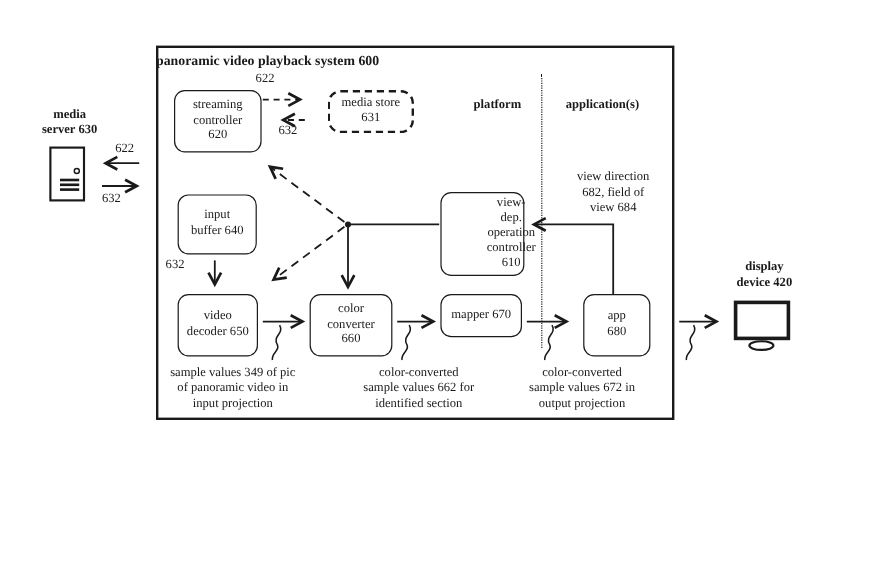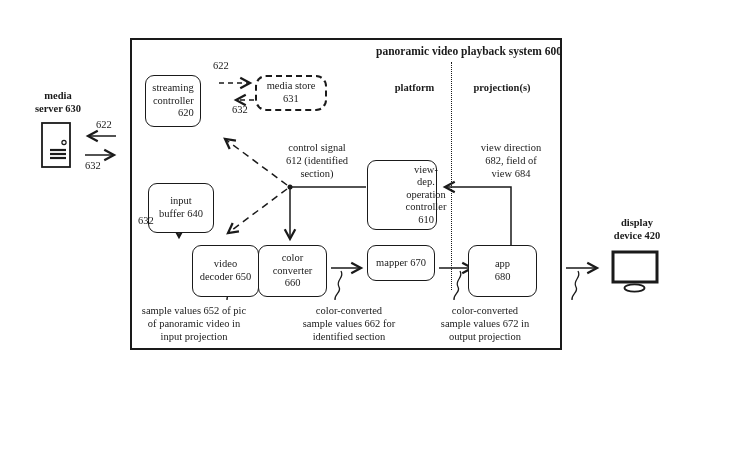--- a/index.html
+++ b/index.html
@@ -10,21 +10,21 @@
   svg.layer{position:absolute;left:0;top:0;width:730px;height:471px;}
   .outer{
     position:absolute;left:130px;top:38px;width:432px;height:312px;
     border:2px solid #1a1a1a;box-sizing:border-box;background:transparent;
   }
   .divider{
     position:absolute;left:451px;top:62px;height:228px;width:0;
     border-left:1.6px dotted #1a1a1a;
   }
   .title{
-    position:absolute;left:130px;top:45px;width:432px;text-align:right;
+    position:absolute;left:130px;top:45px;width:432px;text-align:left;
     font-weight:bold;font-size:11.5px;white-space:pre-line;
   }
   .node{
     position:absolute;border:1.8px solid #1a1a1a;border-radius:9px;background:#ffffff;
     display:flex;align-items:center;justify-content:center;text-align:center;
     white-space:pre-line;font-size:10.5px;line-height:1.2;box-sizing:border-box;
   }
   .node.dashed{border-style:dashed;border-width:2px;border-radius:11px;}
   .ann{
     position:absolute;text-align:center;white-space:pre-line;
@@ -83,54 +83,51 @@
     <path d="M0,0 c4,7 -6,9 -2,16 c3,5 -5,7 -4,13" transform="translate(341,271)" fill="none" stroke="#1a1a1a" stroke-width="1.3"></path>
     <path d="M0,0 c4,7 -6,9 -2,16 c3,5 -5,7 -4,13" transform="translate(460,271)" fill="none" stroke="#1a1a1a" stroke-width="1.3"></path>
     <path d="M0,0 c4,7 -6,9 -2,16 c3,5 -5,7 -4,13" transform="translate(578,271)" fill="none" stroke="#1a1a1a" stroke-width="1.3"></path>
   </svg>
 
   <div class="outer"></div>
   <div class="divider"></div>
 
   <div class="title">panoramic  video playback system 600</div>
   <div class="ann bold" style="left:382px;top:82px;width:65px;">platform</div>
-  <div class="ann bold" style="left:462px;top:82px;width:80px;">projection(s)</div>
+  <div class="ann bold" style="left:462px;top:82px;width:80px;">application(s)</div>
 
-  <div class="node" style="left:145px;top:75px;width:56px;height:52px;text-align:right;">streaming
+  <div class="node" style="left:145px;top:75px;width:73px;height:52px;">streaming
 controller
 620</div>
-  <div class="node dashed" style="left:255px;top:75px;width:72px;height:36px;">media store
+  <div class="node dashed" style="left:273px;top:75px;width:72px;height:36px;">media store
 631</div>
-  <div class="node" style="left:148px;top:162px;width:66px;height:50px;margin-top:21px;">input
+  <div class="node" style="left:148px;top:162px;width:66px;height:50px;">input
 buffer 640</div>
-  <div class="node" style="left:148px;top:245px;width:67px;height:52px;margin-left:44px;">video
+  <div class="node" style="left:148px;top:245px;width:67px;height:52px;">video
 decoder 650</div>
   <div class="node" style="left:258px;top:245px;width:69px;height:52px;font-family:Liberation Serif, serif;">color
 converter
 660</div>
   <div class="node" style="left:367px;top:245px;width:68px;height:36px;">mapper 670</div>
-  <div class="node" style="left:468px;top:245px;width:69px;height:52px;">app
+  <div class="node" style="left:486px;top:245px;width:56px;height:52px;">app
 680</div>
   <div class="node" style="left:367px;top:160px;width:70px;height:70px;padding-left:48px;">view-dep.
 operation
 controller
 610</div>
 
   <div class="ann bold" style="left:18px;top:90px;width:80px;">media
 server 630</div>
   <div class="ann bold" style="left:597px;top:217px;width:80px;">display
 device 420</div>
 
-  <div class="ann" style="left:267px;top:142px;width:100px;">control signal
-612 (identified
-section)</div>
   <div class="ann" style="left:461px;top:142px;width:100px;">view direction
 682, field of
 view 684</div>
-  <div class="ann" style="left:131px;top:305px;width:126px;">sample values 652 of pic
+  <div class="ann" style="left:131px;top:305px;width:126px;">sample values 349 of pic
 of panoramic video in
 input projection</div>
   <div class="ann" style="left:286px;top:305px;width:126px;">color-converted
 sample values 662 for
 identified section</div>
   <div class="ann" style="left:422px;top:305px;width:126px;">color-converted
 sample values 672 in
 output projection</div>
 
   <div class="ref" style="left:96px;top:119px;">622</div>

